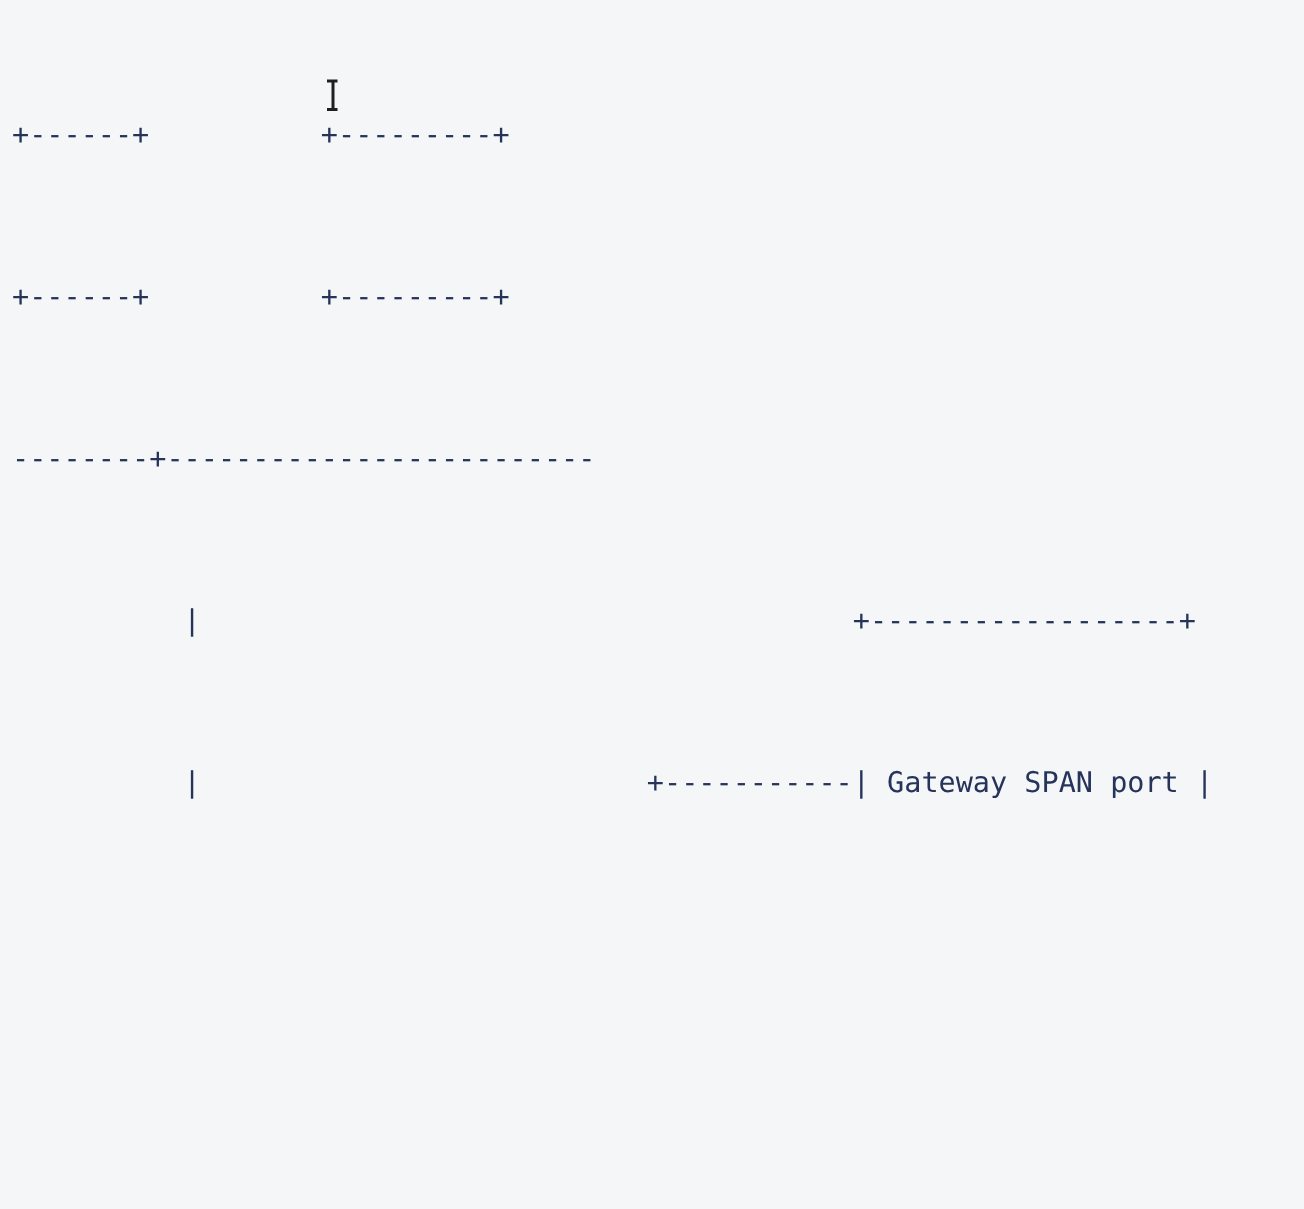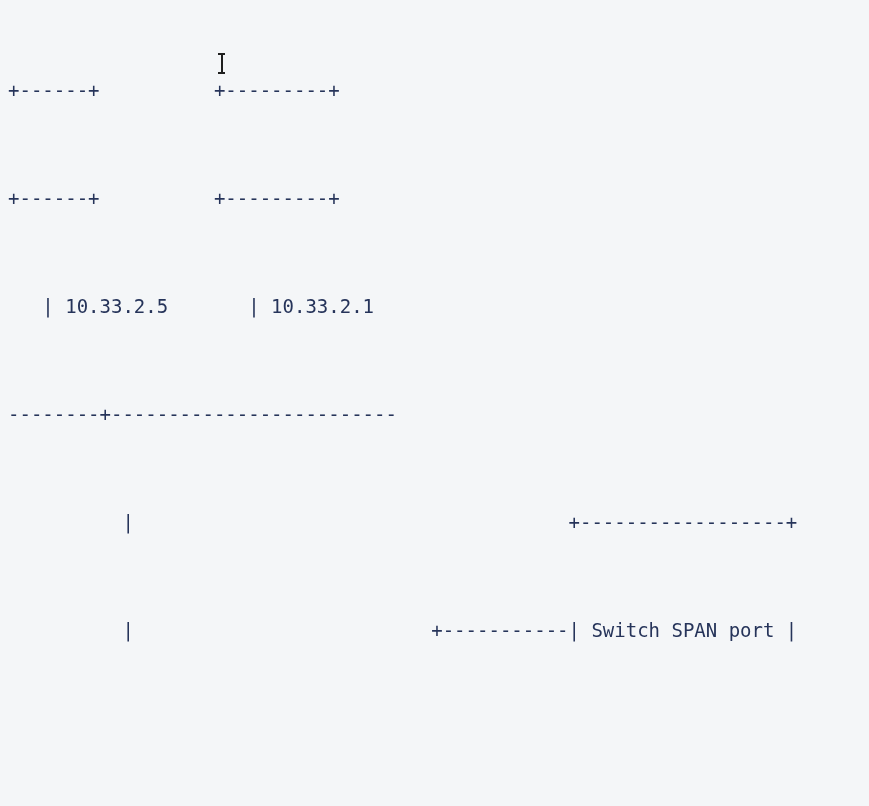--- a/index.html
+++ b/index.html
@@ -58,24 +58,23 @@
     background: #1f1f1f;
   }
 </style>
 </head>
 <body>
 
 <div class="diagram-wrap">
   <div class="ascii">
     <div class="line">+------+          +---------+</div>
     <div class="line">+------+          +---------+</div>
-    <div class="line">   | 10.33.2.5       | 10.33.2.1</div>
     <div class="line">--------+-------------------------</div>
     <div class="line">          |                                      +------------------+</div>
-    <div class="line">          |                          +-----------| Switch SPAN port |</div>
+    <div class="line">          |                          +-----------| Gateway SPAN port |</div>
     
     
     
     
     
     
     
     
     
     

